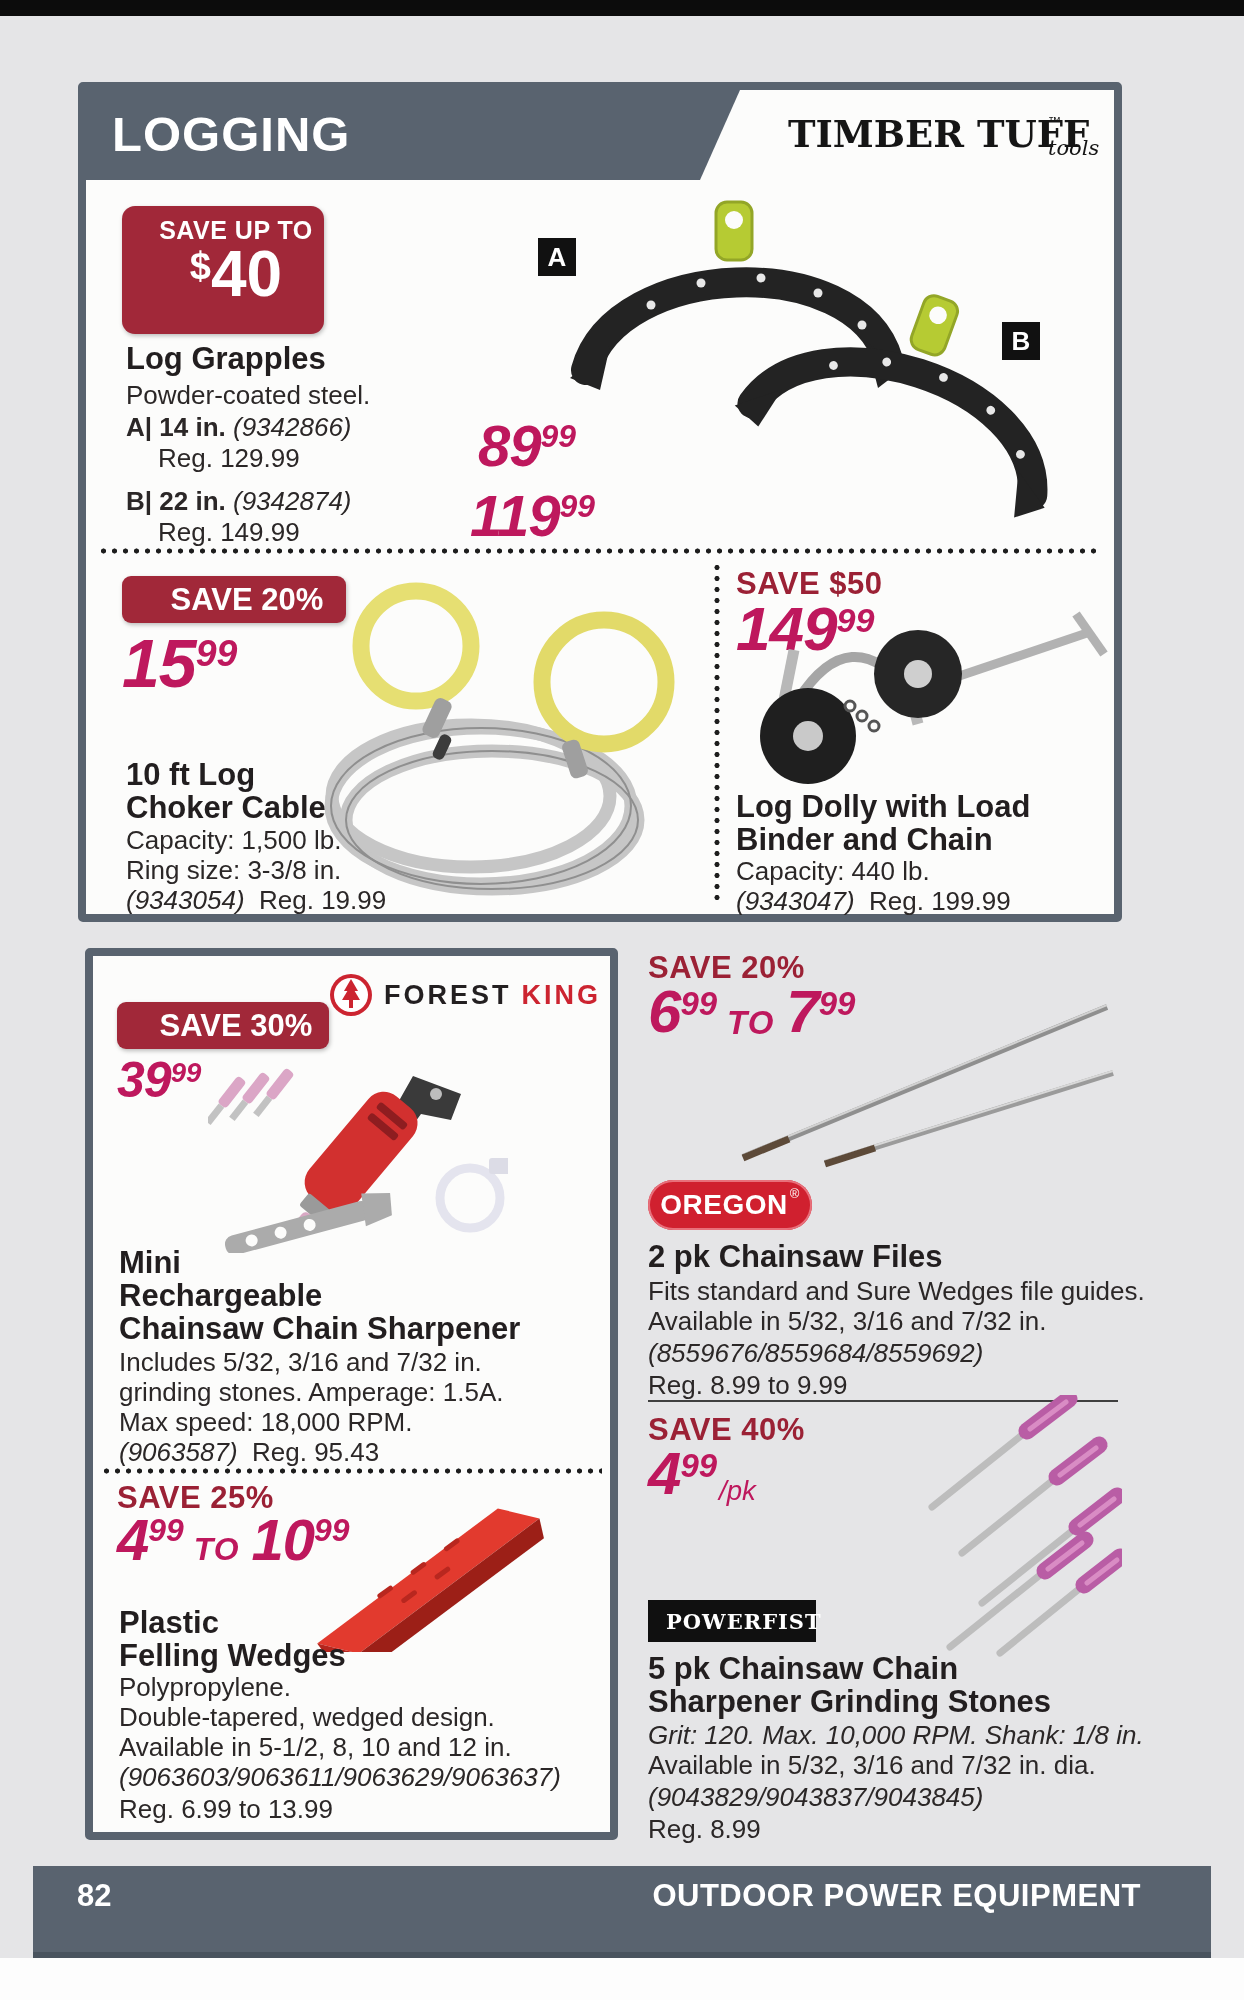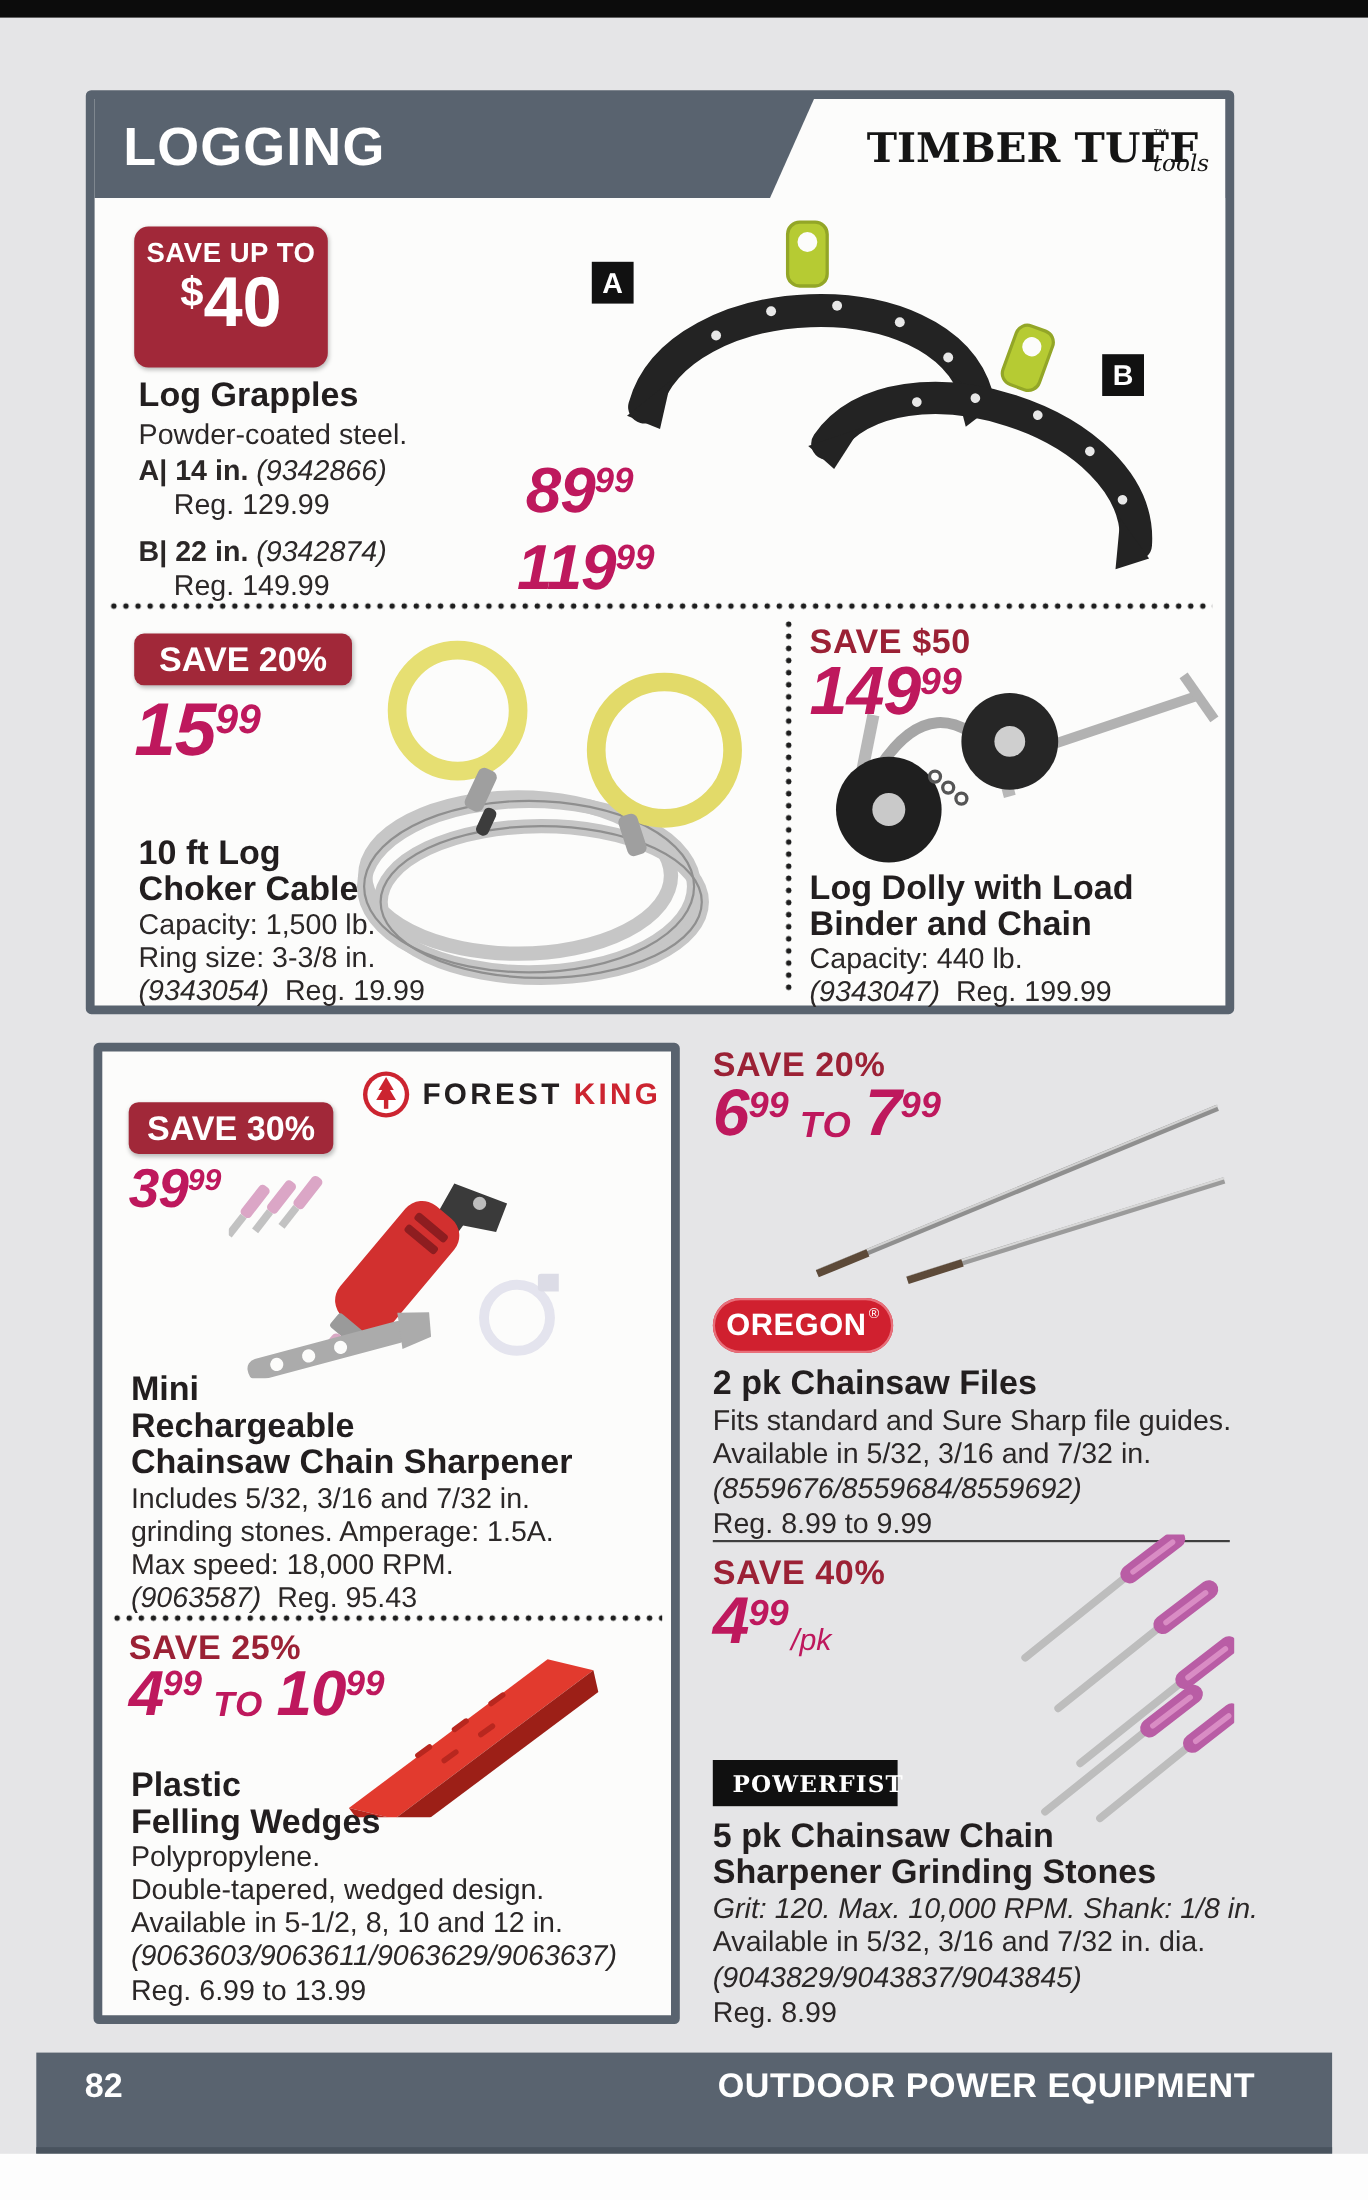--- a/index.html
+++ b/index.html
@@ -31,21 +31,21 @@
   .tt-tm{position:absolute;left:348px;top:24px;font-size:13px;color:#151515;}
   .tt-tools{position:absolute;left:348px;top:46px;font-family:"DejaVu Serif","Liberation Serif",serif;
             font-style:italic;font-size:21px;color:#151515;}
   
   .name30{position:absolute;font-weight:700;font-size:31px;line-height:33px;color:#221e1f;white-space:nowrap;}
   .spec{position:absolute;font-size:26px;line-height:30px;color:#2b2727;white-space:nowrap;}
   .it{font-style:italic;}
   .vb{font-weight:700;}
   .savetxt{position:absolute;color:#9b2135;font-weight:800;font-size:31px;letter-spacing:.5px;white-space:nowrap;}
   .badge{position:absolute;background:#a12839;color:#fff;font-weight:800;border-radius:9px;
-         display:flex;align-items:center;justify-content:center;box-shadow:1px 2px 4px rgba(0,0,0,.25);}
+         display:flex;align-items:center;justify-content:center;box-shadow:1px 2px 4px rgba(0,0,0,.25);padding-left:26px;}
   .b40{flex-direction:column;justify-content:flex-start;padding-top:10px;border-radius:13px;}
   .b40-l1{font-size:25px;letter-spacing:.5px;}
   .b40-l2{display:flex;align-items:flex-start;font-size:64px;line-height:58px;font-weight:800;}
   .b40-cur{font-size:38px;line-height:38px;margin-top:2px;}
   .price{position:absolute;color:#be185d;font-weight:800;display:flex;align-items:flex-start;line-height:.88;letter-spacing:-1px;white-space:nowrap;font-style:italic;}
   .price .c{font-size:55%;line-height:1;margin-top:1px;letter-spacing:0;}
   .price .to{font-size:55%;font-weight:800;align-self:flex-end;margin:0 12px 2px 10px;letter-spacing:1px;}
   .price .unit{font-size:46%;font-weight:400;align-self:flex-end;margin-left:2px;margin-bottom:-2px;letter-spacing:0;}
   .marker{position:absolute;width:38px;height:38px;background:#111;color:#fff;font-weight:700;font-size:26px;
           display:flex;align-items:center;justify-content:center;}
@@ -317,21 +317,21 @@
   <line x1="100" y1="186" x2="388" y2="96" stroke="#d8d8d8" stroke-width="2"></line>
   <line x1="100" y1="189" x2="150" y2="173" stroke="#5d4a39" stroke-width="7"></line>
 </svg>
 
 <div class="oregon" style="left:648px;top:1180px;width:164px;height:50px;">
   <span>OREGON</span>
   <span class="r">®</span>
 </div>
 
 <div class="name30" style="left:648px;top:1240px;">2 pk Chainsaw Files</div>
-<div class="spec" style="left:648px;top:1276px;">Fits standard and Sure Sharp file guides.</div>
+<div class="spec" style="left:648px;top:1276px;">Fits standard and Sure Wedges file guides.</div>
 <div class="spec" style="left:648px;top:1306px;">Available in 5/32, 3/16 and 7/32 in.</div>
 <div class="spec it" style="left:648px;top:1338px;">(8559676/8559684/8559692)</div>
 <div class="spec" style="left:648px;top:1370px;">Reg. 8.99 to 9.99</div>
 
 <div class="thinrule" style="left:648px;top:1400px;width:470px;"></div>
 
 <div class="savetxt" style="left:648px;top:1412px;">SAVE 40%</div>
 <div class="price" style="left:648px;top:1448px;font-size:60px;">
   <span class="d">4</span>
   <span class="c">99</span>

